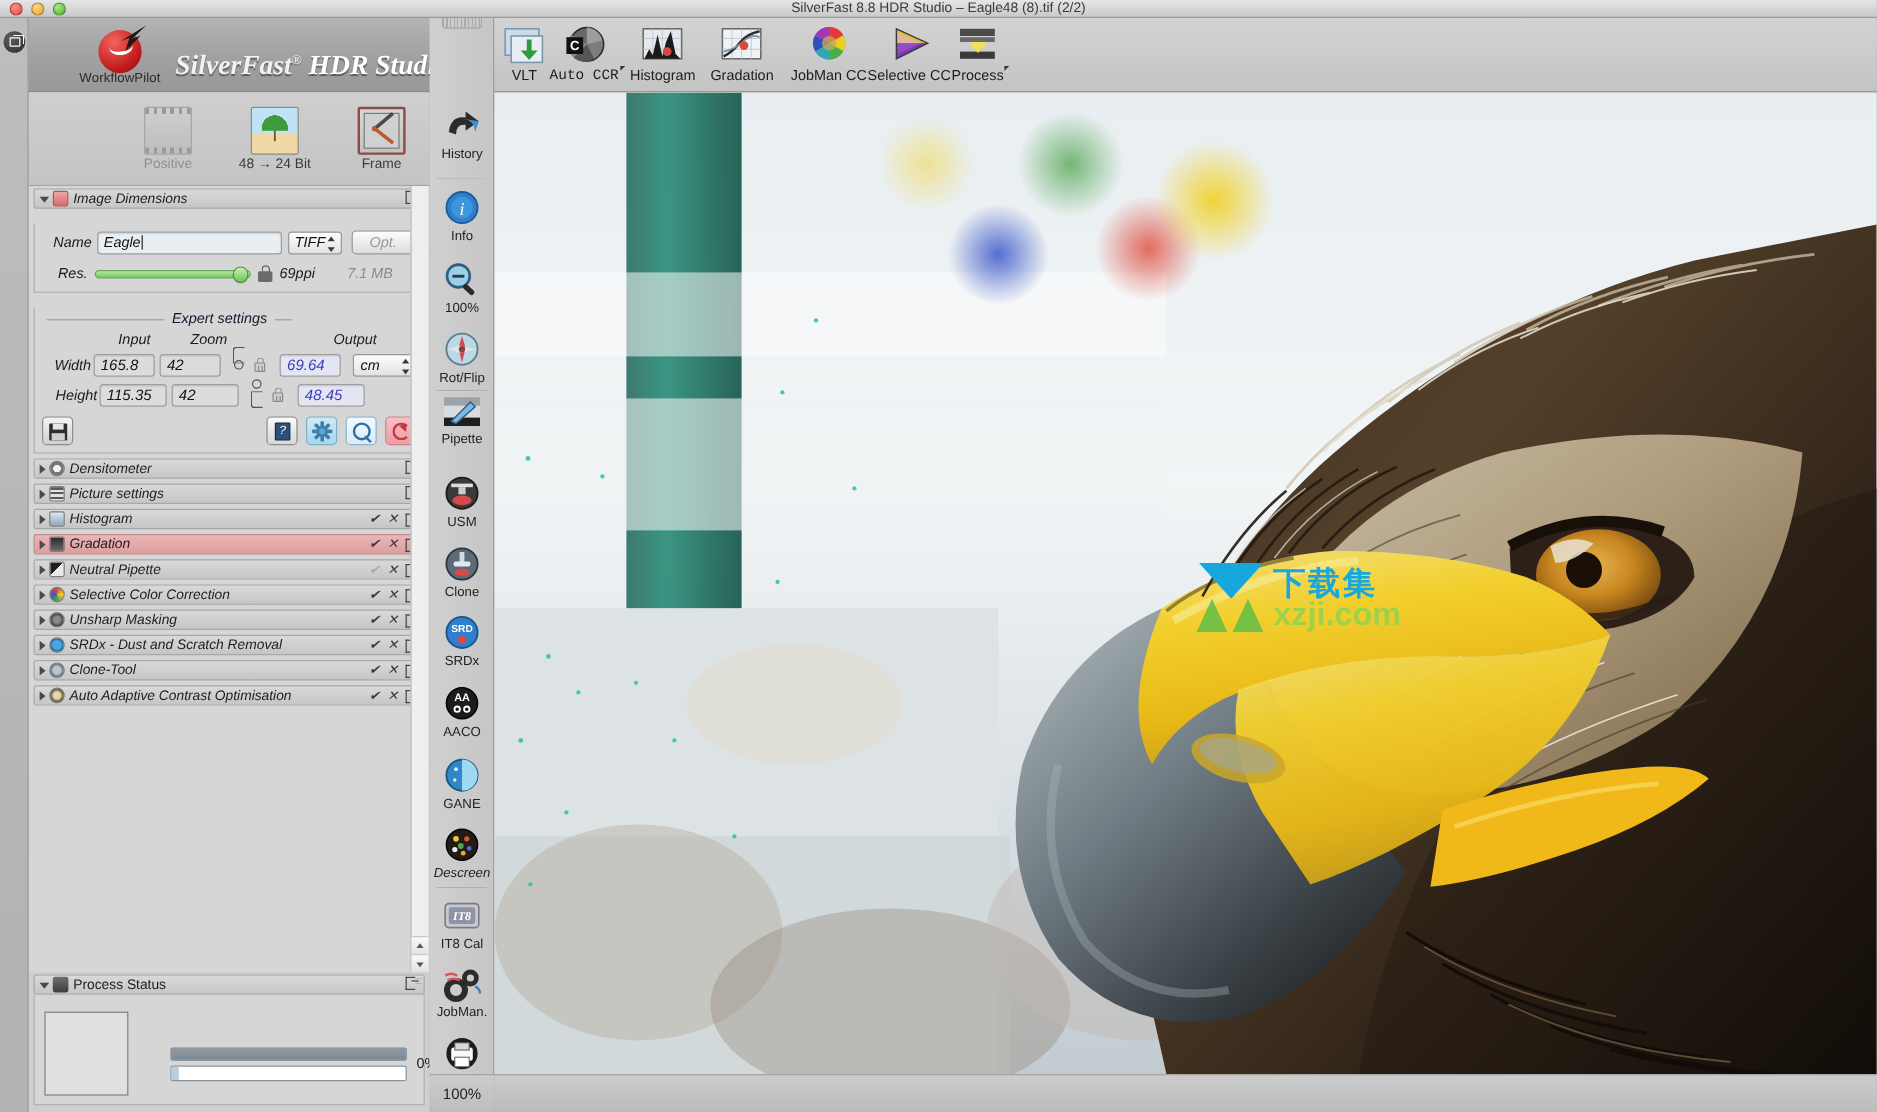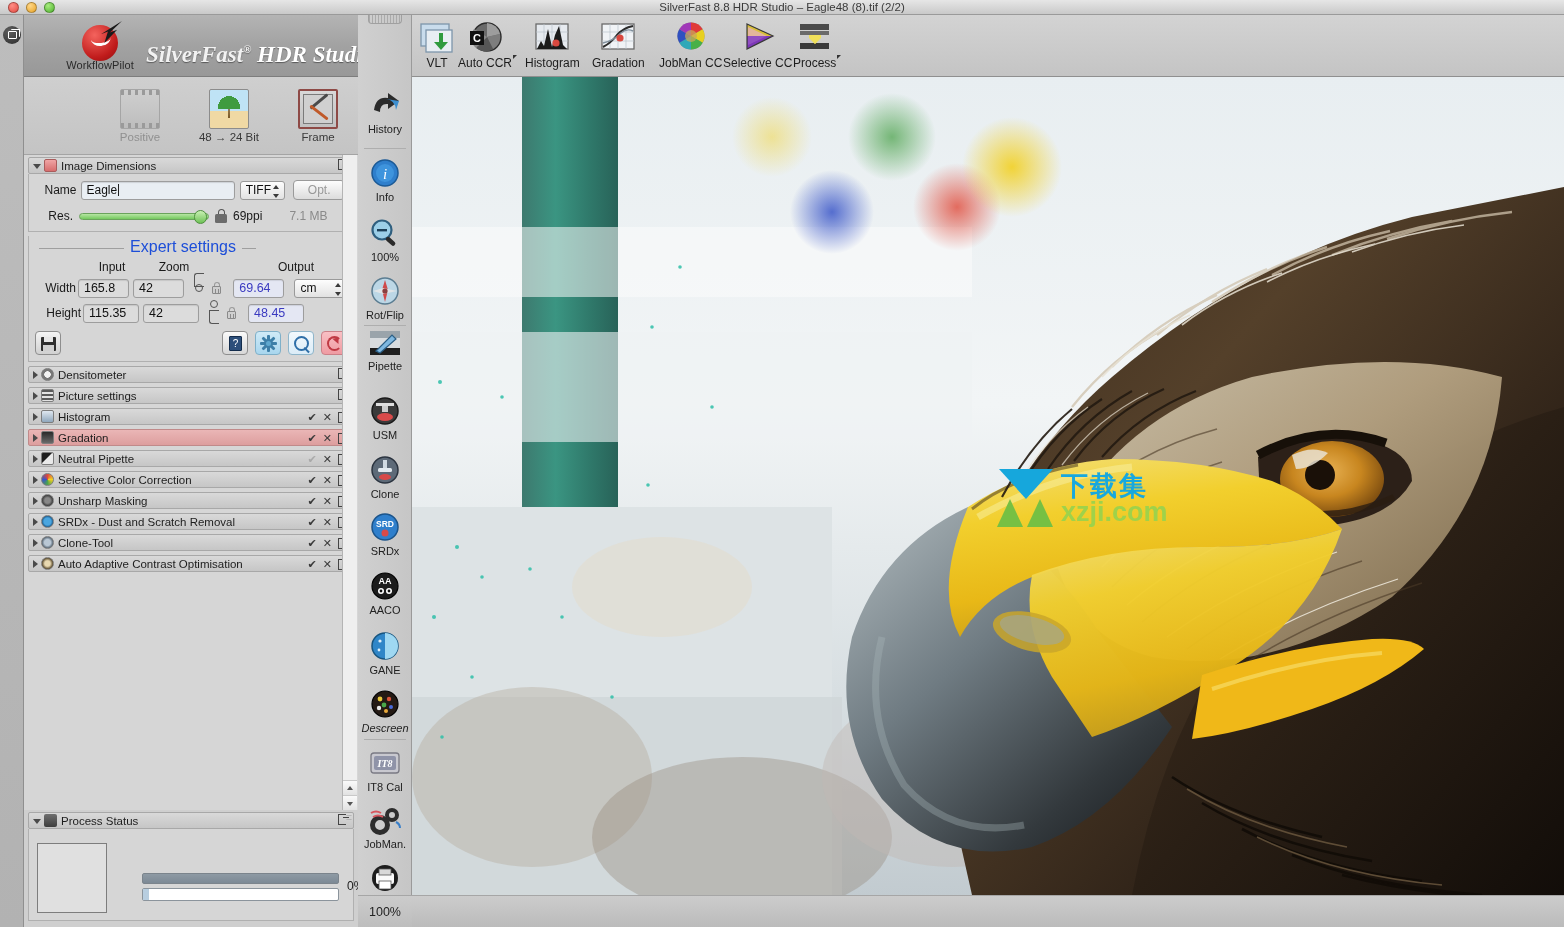--- a/index.html
+++ b/index.html
@@ -127,21 +127,21 @@
     transform:rotate(-40deg); border-radius:1px;
   }
   .mb-frame .ic .screw {
     position:absolute; left:8px; top:20px; width:22px; height:3px; background:#c05a2a;
     transform:rotate(38deg); border-radius:1px;
   }
 
   
   .panelbody {
     position:absolute; left:0; top:140px; width:334px; height:655px;
-    background:#d6d6d6; overflow:hidden;
+    background:#d6d6d6; overflow:hidden;font-style:italic;
   }
 
   .sect-head {
     position:relative; height:17px; margin:2px 4px 0 4px;
     background: linear-gradient(#d9d9d9,#c6c6c6);
     border:1px solid #a8a8a8; border-radius:2px;
     display:flex; align-items:center; padding-left:4px;
   }
   .sect-head.rose { background: linear-gradient(#eab6b6,#dd9e9e); border-color:#c08a8a; }
   .tri {
@@ -157,21 +157,21 @@
   .xm { font-size:11px; color:#3a3a3a; line-height:14px; }
   .exp {
     width:11px; height:10px; position:relative;
   }
   .exp::before{ content:''; position:absolute; left:0; top:0; width:7px; height:9px; border:1.3px solid #444; border-right:none;}
   .exp::after{ content:''; position:absolute; left:5px; top:3px; width:6px; height:1.3px; background:#444;
     box-shadow: 3px -2px 0 -0.4px #444, 3px 2px 0 -0.4px #444; transform:none;}
 
   
   .idbody {
-    margin:0 4px; background:#d6d6d6; border:1px solid #b0b0b0; border-top:none;
+    margin:12px 4px; background:#d6d6d6; border:1px solid #b0b0b0; border-top:none;
     padding:6px 8px 8px 6px;
   }
   .row { display:flex; align-items:center; margin-bottom:6px; }
   .lab { font-size:12px; color:#1a1a1a; text-align:right; }
   .fld {
     height:19px; border:1px solid #9d9d9d; border-radius:3px;
     background:#e9eef3; font-size:12px; color:#111; padding:0 4px; line-height:17px;
     box-shadow: inset 0 1px 1px rgba(0,0,0,.12);
   }
   .caret { display:inline-block; width:1px; height:12px; background:#222; vertical-align:-2px; margin-left:1px; }
@@ -222,21 +222,21 @@
     width:12px; height:14px; position:relative; margin:0 6px 0 6px; flex:none;
   }
   .lock .shk{position:absolute;left:2.5px;top:0;width:7px;height:6px;border:1.6px solid #555;border-bottom:none;border-radius:4px 4px 0 0;}
   .lock .bdy{position:absolute;left:0;top:5px;width:12px;height:9px;background:#6b6b6b;border-radius:1.5px;}
 
   
   .expert { margin:4px 4px 0 4px; background:#d6d6d6; border:1px solid #b0b0b0; border-top:none; padding:2px 6px 6px; position:relative;}
   .exp-legend { display:flex; align-items:center; justify-content:center; gap:6px; margin-bottom:4px; }
   .exp-legend .ln { height:1px; background:#9f9f9f; flex:1; position:relative; top:1px; }
   .exp-legend .ln.l{ margin-left:4px; }
-  .exp-legend .tag { font-size:16px; color:#1d4ed8; }
+  .exp-legend .tag { font-size:12px; color:#0f172a; }
   .hdrow { display:flex; font-size:12px; color:#1a1a1a; }
   .num {
     height:19px; border:1px solid #9d9d9d; border-radius:3px; background:#dcdcdc;
     font-size:12.5px; color:#111; padding:0 5px; line-height:17px;
     box-shadow: inset 0 1px 1px rgba(0,0,0,.10);
   }
   .num.out { background:#e4e7f3; color:#3a3ac0; }
   .chain { position:relative; width:14px; flex:none; }
   .chain .lk { position:absolute; left:3px; width:8px; height:8px; border:1.6px solid #555; border-radius:50%; }
   .chain .br { position:absolute; left:2px; width:10px; height:14px; border:1.4px solid #555; border-right:none; }
@@ -776,21 +776,21 @@
         <div class="titem" style="left: 46px;">
           <div class="tic"><svg viewBox="0 0 38 34" width="38" height="34">
               <circle cx="21" cy="16" r="14" fill="#6a6a6a" stroke="#2c2c2c" stroke-width="1.4"></circle>
               <path d="M21 2 A14 14 0 0 1 34 13 L21 16 Z" fill="#9d9d9d"></path>
               <path d="M34 13 A14 14 0 0 1 27 28 L21 16 Z" fill="#7d7d7d"></path>
               <path d="M27 28 A14 14 0 0 1 10 27 L21 16 Z" fill="#565656"></path>
               <path d="M10 27 A14 14 0 0 1 8 8 L21 16 Z" fill="#8a8a8a"></path>
               <rect x="4" y="10" width="14" height="14" fill="#111"></rect>
               <text x="11" y="21" font-size="11" font-weight="bold" fill="#fff" text-anchor="middle" font-family="Liberation Sans, sans-serif">C</text>
             </svg></div>
-          <div class="tlb" style="position: relative;">Auto CCR<span class="tri-sm"></span></div>
+          <div class="tlb" style="position: relative; font-family: Liberation Mono, monospace;">Auto CCR<span class="tri-sm"></span></div>
         </div>
         <div class="titem" style="left: 113px;">
           <div class="tic"><svg viewBox="0 0 38 34" width="38" height="34">
               <rect x="3" y="3" width="32" height="25" fill="#e6eaef" stroke="#6a6a6a" stroke-width="1.3"></rect>
               <g stroke="#b9c3cc" stroke-width=".7">
                 <path d="M11 3 V28 M19 3 V28 M27 3 V28 M3 11 H35 M3 20 H35"></path>
               </g>
               <path d="M4 28 L8 20 L11 25 L15 8 L19 26 L22 14 L26 5 L30 24 L34 28 Z" fill="#1a1a1a"></path>
               <circle cx="23" cy="22" r="3.6" fill="#d8483f"></circle>
             </svg></div>

